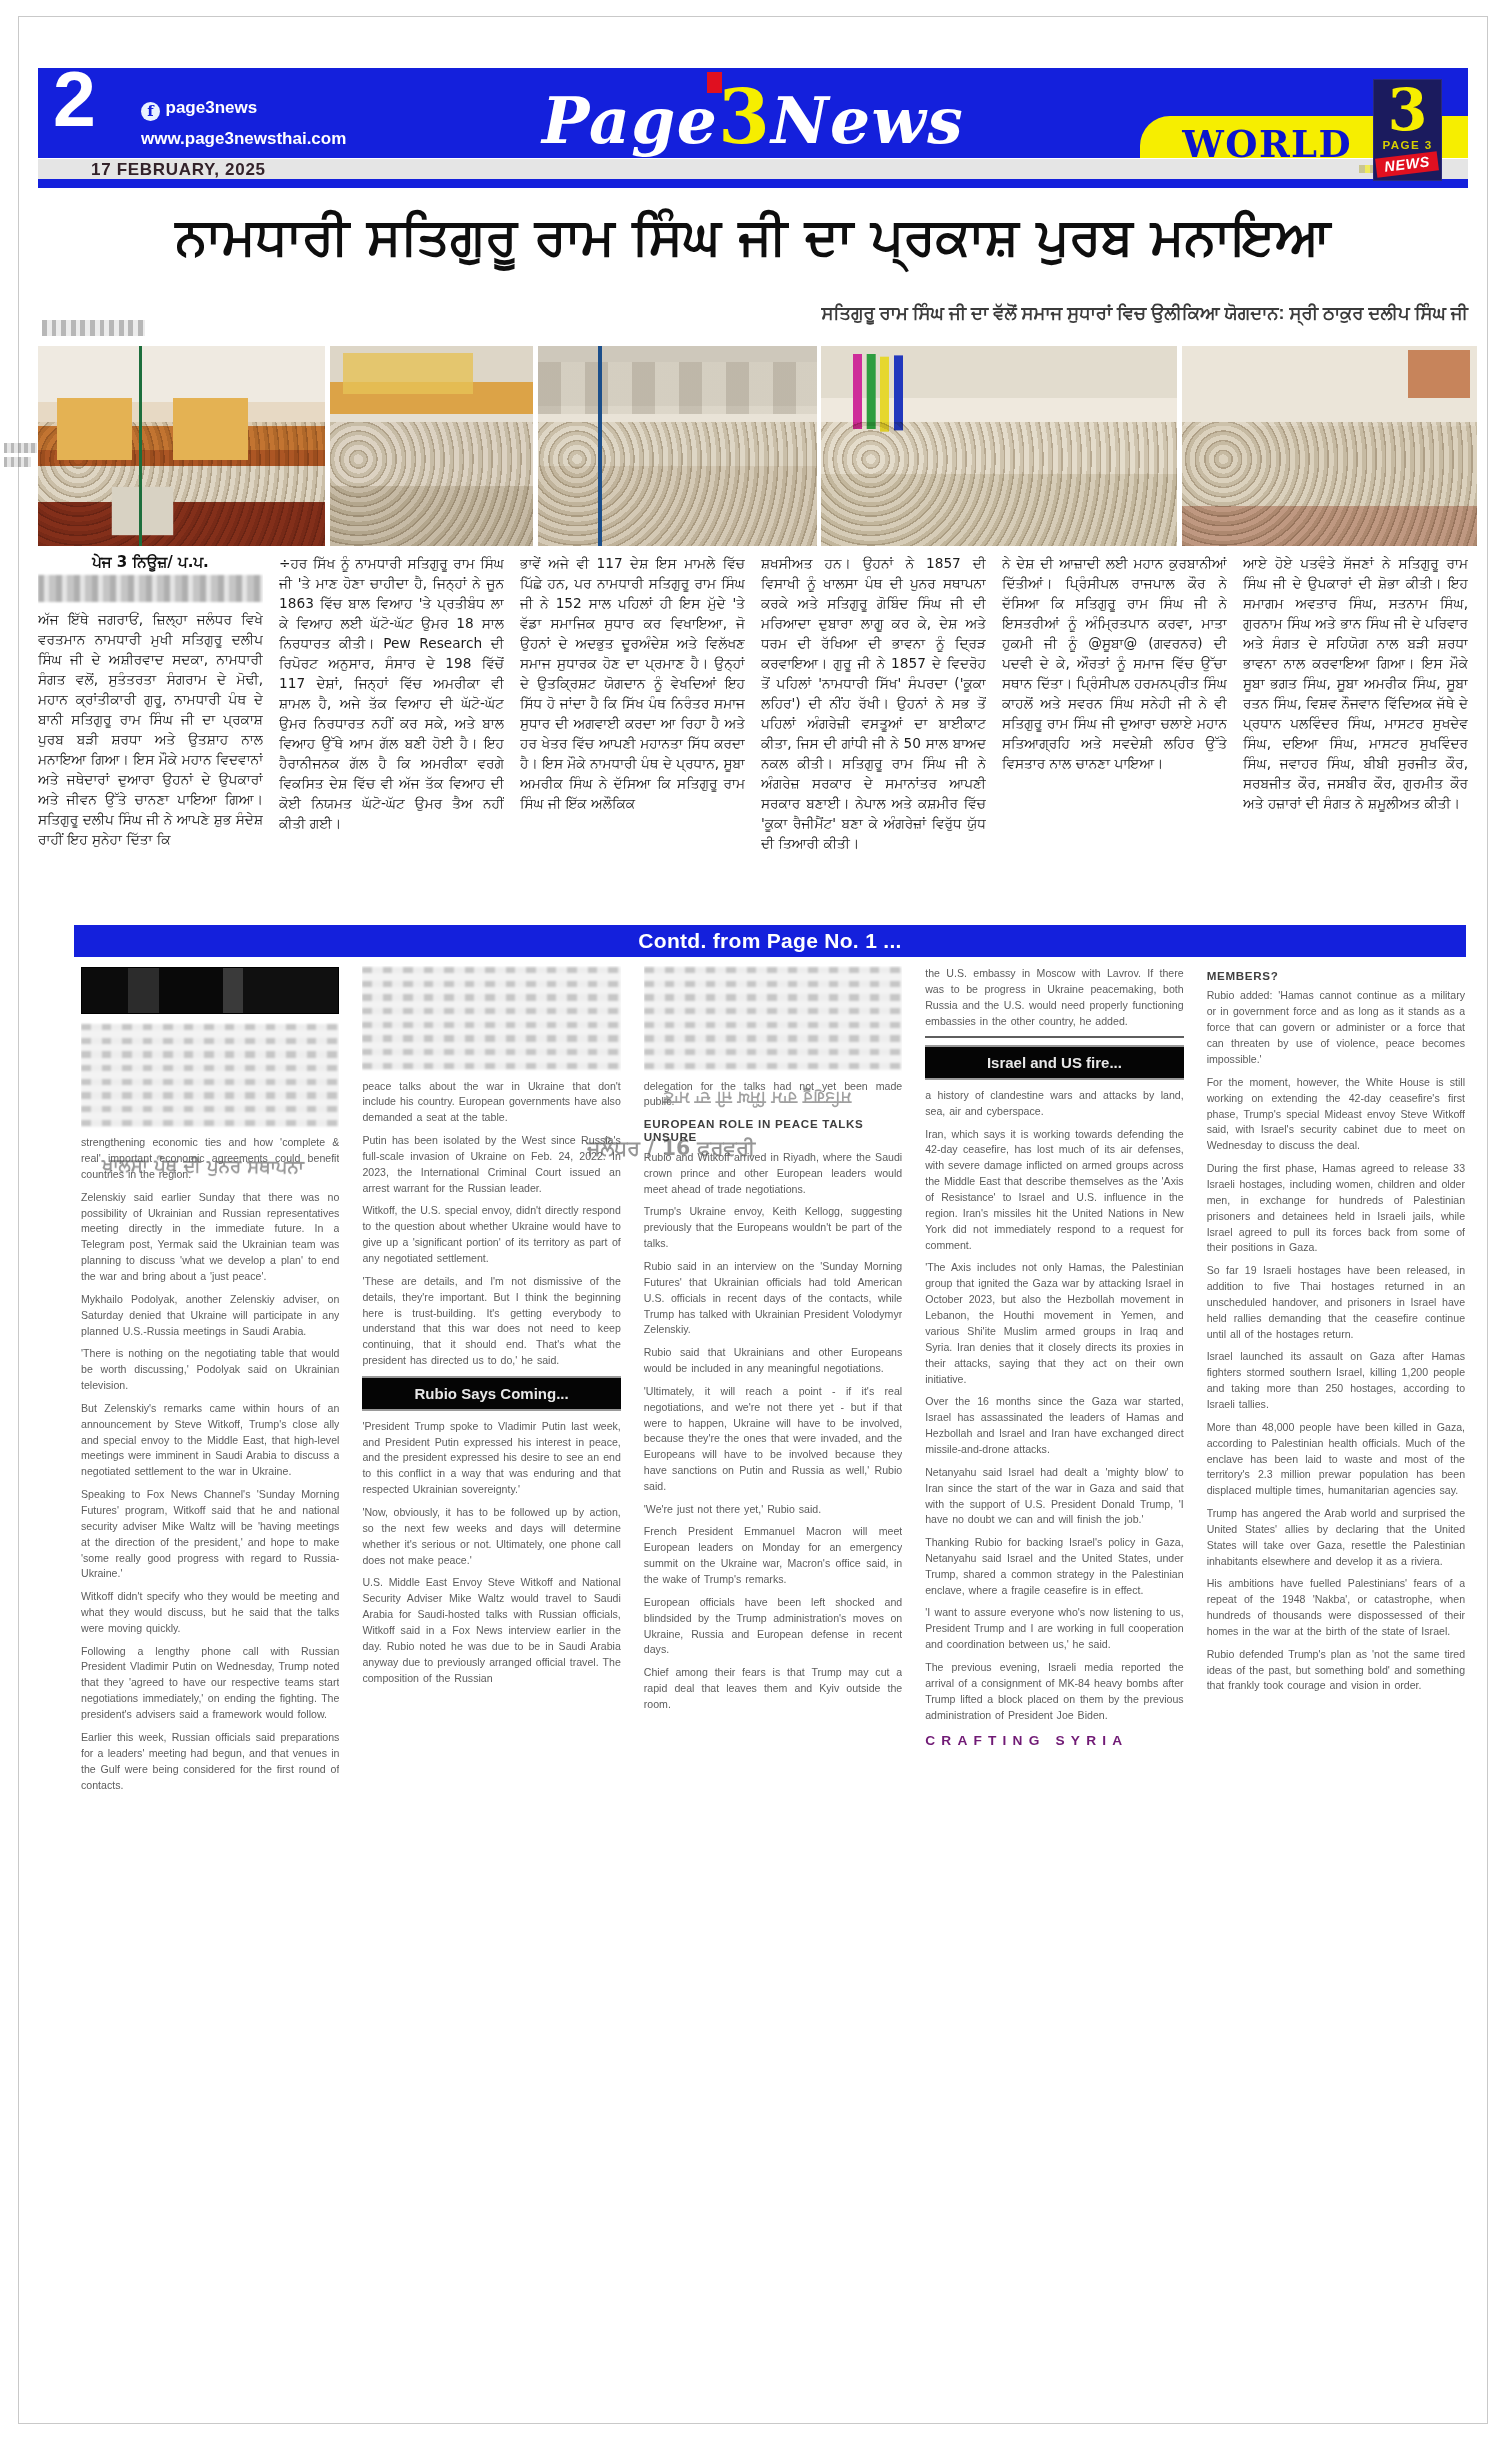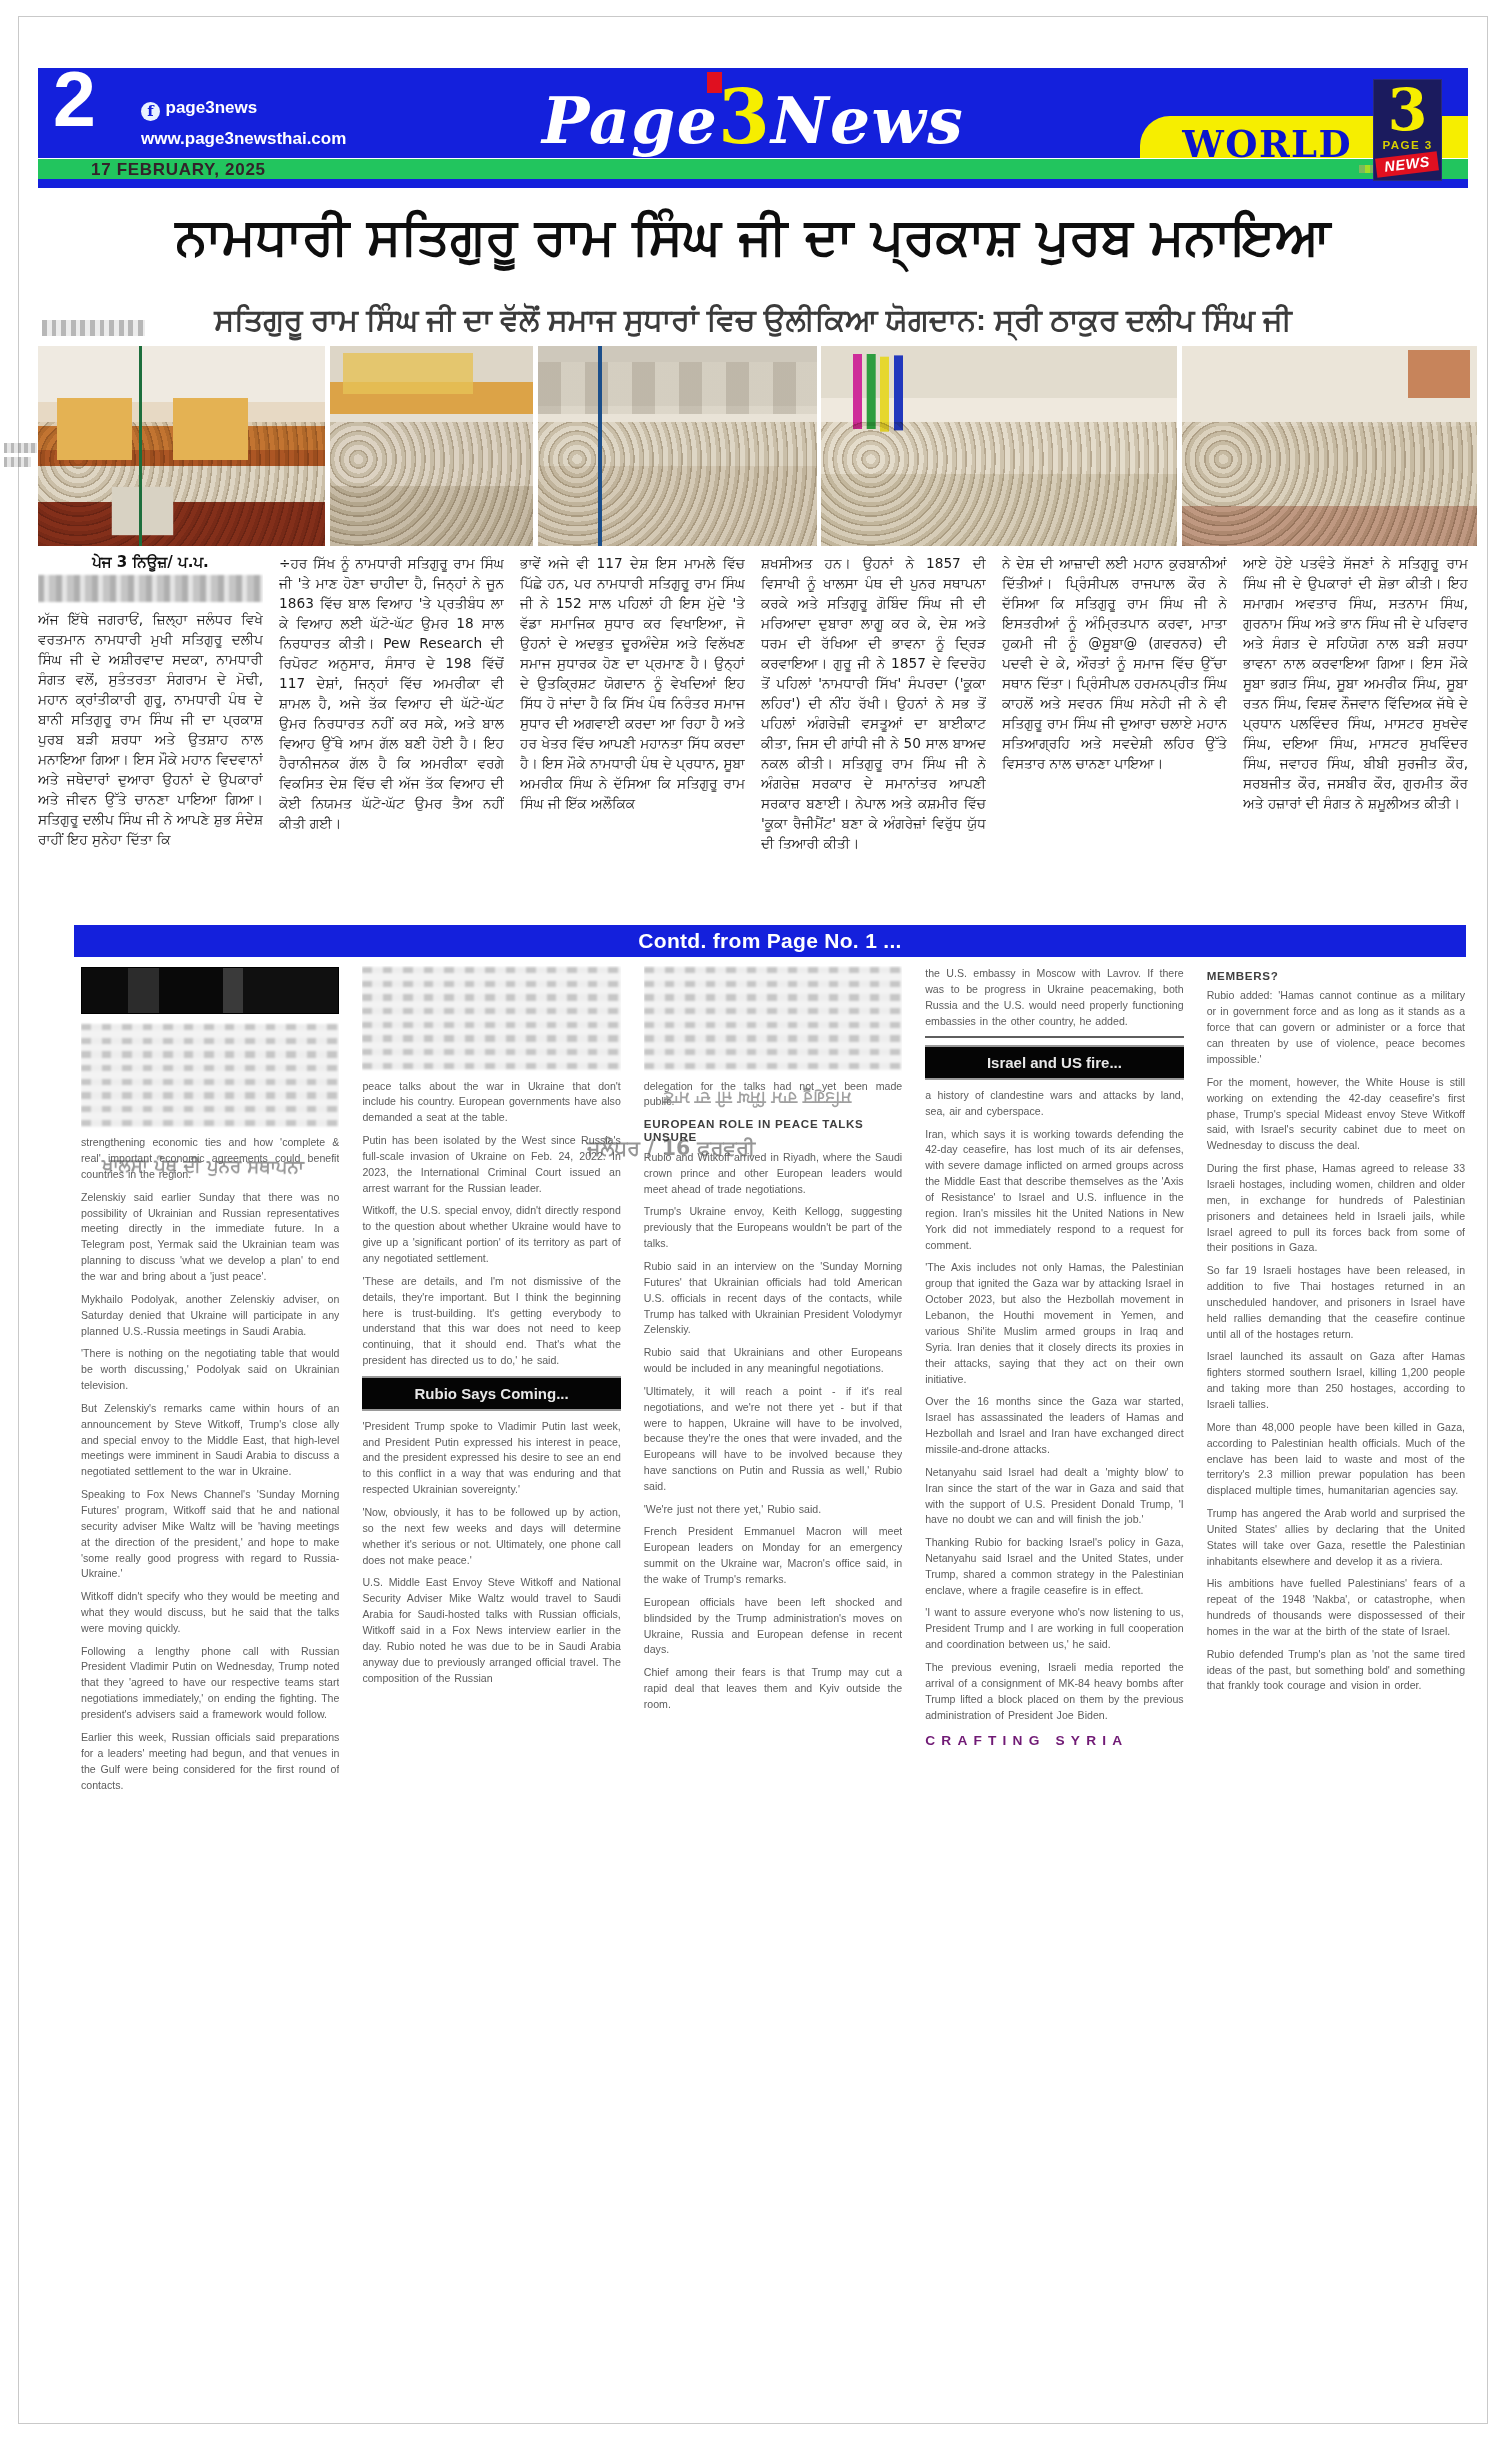--- a/index.html
+++ b/index.html
@@ -22,33 +22,33 @@
   .world-label{position:absolute;right:116px;top:5.5px;color:#0b14cc;font-family:"DejaVu Serif",serif;
                font-weight:800;font-size:37px;letter-spacing:1.4px;}
   .logo-box{position:absolute;right:26px;top:11px;width:67px;height:100px;background:#1b1b5e;
             border:1.4px solid #2a2a7a;z-index:6;text-align:center;}
   .logo-big3{color:#f6ee00;font-size:57px;font-weight:800;line-height:0.95;display:block;margin-top:2.7px;
              font-family:"DejaVu Serif",serif;}
   .logo-page3{color:#d8cf00;font-size:11.6px;font-weight:800;letter-spacing:1.4px;display:block;margin-top:1.4px;}
   .logo-ribbon{display:inline-block;margin-top:4.1px;background:#e01020;color:#fff;font-weight:800;font-style:italic;
                font-size:14.4px;padding:1.4px 8.2px;transform:rotate(-7deg);letter-spacing:0.7px;}
 
-  .date-strip{position:absolute;left:38px;right:38px;top:159px;height:20.5px;background:#22c55e;}
+  .date-strip{position:absolute;left:38px;right:38px;top:159px;height:20.5px;background:#e5e5e5;}
   .date-text{position:absolute;left:53px;top:1.4px;font-size:17px;font-weight:800;color:#33222a;
              letter-spacing:0.7px;filter:blur(0.4px);}
   .date-noise{position:absolute;right:27px;top:5.5px;width:82px;height:8.2px;
               background:repeating-linear-gradient(90deg,#b9b25a 0 5.5px,#f6ee00 5.5px 11px);opacity:.6;}
   .thin-blue{position:absolute;left:38px;right:38px;top:179px;height:9px;background:#1420dc;}
 
   
   .headline{position:absolute;left:38px;right:38px;top:207px;text-align:center;color:#0e0e0e;
             font-size:51px;font-weight:800;font-family:"DejaVu Sans","Liberation Sans",sans-serif;
             filter:blur(0.2px);white-space:nowrap;}
-  .subheadline{position:absolute;left:38px;right:38px;top:303px;text-align:center;color:#3b3b3b;
-               font-size:30px;font-weight:800;filter:blur(0.5px);white-space:nowrap;}
+  .subheadline{position:absolute;left:38px;right:38px;top:303px;text-align:right;color:#3b3b3b;
+               font-size:18px;font-weight:800;filter:blur(0.5px);white-space:nowrap;}
   .sub-smudge{position:absolute;left:42px;top:320px;width:103px;height:16.4px;
               background:repeating-linear-gradient(90deg,#9a9a9a 0 4.8px,#e5e5e5 4.8px 9.6px);opacity:.7;filter:blur(0.7px);}
 
   .photo-strip{position:absolute;left:38px;right:38px;top:346px;height:200px;display:flex;gap:4.8px;}
   .photo{flex:none;height:100%;position:relative;overflow:hidden;filter:saturate(.92);}
   .photo-1{width:287px;background:
     linear-gradient(180deg,#efeae0 0 28%,#e8d9c2 28% 40%,#d07a2e 40% 52%,#b95a20 52% 60%,#e9e2d4 60% 78%,#8f3019 78% 100%);}
   .photo-1::after{content:"";position:absolute;left:19px;top:26%;width:75px;height:62px;background:#e8b24a;
     box-shadow:116px 0 0 #e8b24a, 48px 82px 0 -6.8px #d9d2c2;}
   .photo-2{width:203px;background:

